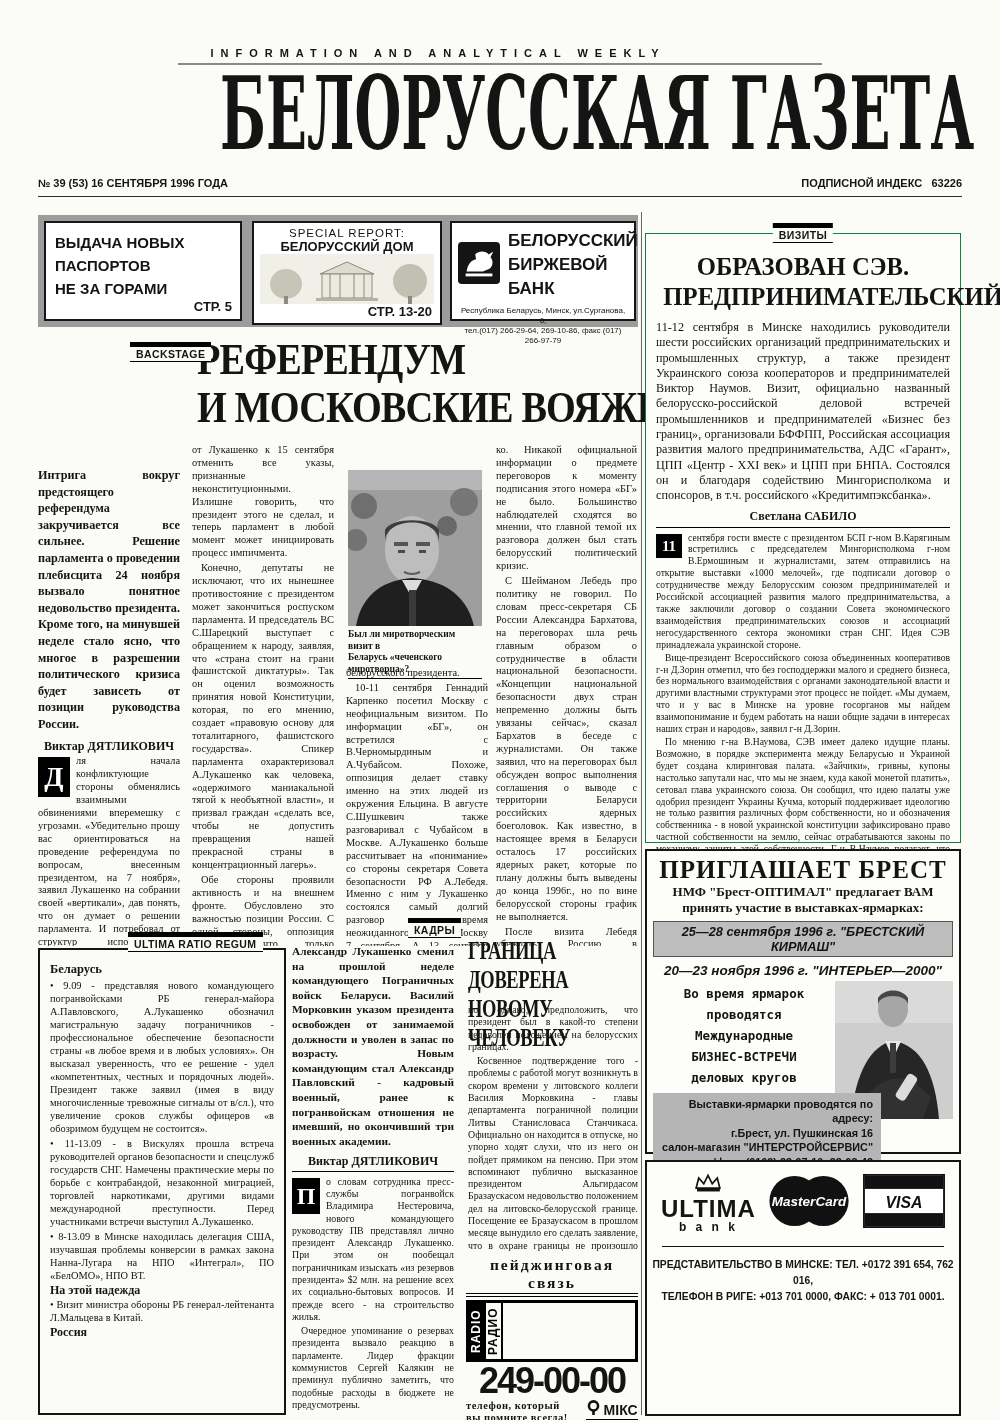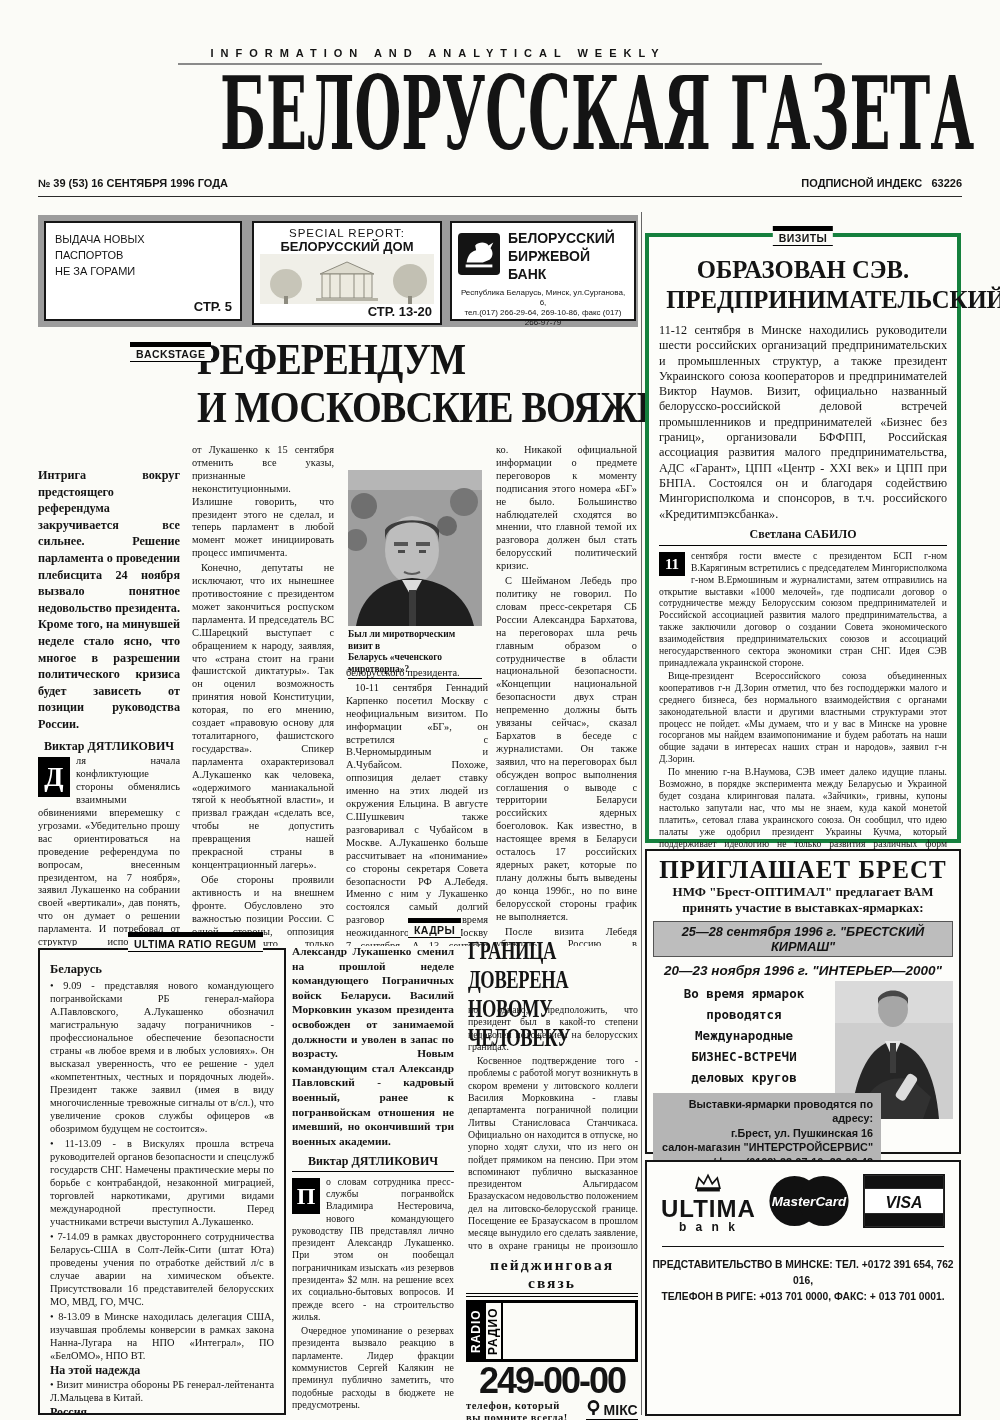--- a/index.html
+++ b/index.html
@@ -63,21 +63,21 @@
       <span>63226</span>
     </span>
   </div>
   <div class="rule" style="top:196px;left:38px;width:924px;height:1px;"></div>
 
   <div class="rule" style="left:641px;top:212px;width:1px;height:1203px;background:#666;"></div>
 
   <div class="abs" style="left:38px;top:215px;width:600px;height:112px;background:#9c9c9c;"></div>
 
   <div class="teaser" style="left:44px;top:221px;width:198px;height:100px;padding:8px 9px;">
-    <div class="sans pre" style="font-size:11px;font-weight:normal;line-height:16px;">ВЫДАЧА НОВЫХ
+    <div class="sans pre" style="font-size:15px;font-weight:bold;line-height:23px;">ВЫДАЧА НОВЫХ
 ПАСПОРТОВ
 НЕ ЗА ГОРАМИ</div>
     <div class="sans" style="position:absolute;right:8px;bottom:5px;font-size:13px;font-weight:bold;">СТР. 5</div>
   </div>
 
   <div class="teaser" style="left:252px;top:221px;width:190px;height:104px;padding:4px 6px;text-align:center;">
     <div class="sans" style="font-size:11.5px;letter-spacing:1px;">SPECIAL REPORT:</div>
     <div class="sans" style="font-size:13px;font-weight:bold;">БЕЛОРУССКИЙ ДОМ</div>
     <span>
       <svg width="174" height="50" viewBox="0 0 174 50">
@@ -100,21 +100,21 @@
 
   <div class="teaser" style="left:450px;top:221px;width:186px;height:100px;padding:6px;">
     <div style="display:flex;align-items:center;gap:8px;">
       <span>
         <svg width="42" height="42" viewBox="0 0 44 44">
           <rect width="44" height="44" rx="4" fill="#141414"></rect>
           <path d="M9 31 C10 23 14 19 19 18 L18 13 C22 9 29 9 32 13 L37 10 L34 16 C37 19 37 25 33 28 L26 31 Z" fill="#fff"></path>
           <rect x="8" y="33" width="28" height="3" fill="#fff"></rect>
         </svg>
       </span>
-      <div class="sans pre" style="font-size:14px;font-weight:bold;line-height:18px;">БЕЛОРУССКИЙ
+      <div class="sans pre" style="font-size:17px;font-weight:bold;line-height:24px;">БЕЛОРУССКИЙ
 БИРЖЕВОЙ
 БАНК</div>
     </div>
     <div class="sans pre" style="margin-top:5px;font-size:8px;text-align:center;line-height:10px;">Республика Беларусь, Минск, ул.Сурганова, 6,
 тел.(017) 266-29-64, 269-10-86, факс (017) 266-97-79</div>
   </div>
 
   <div class="tab" style="left:130px;top:342px;">BACKSTAGE</div>
 
   <div class="mainhead" style="left:197px;top:336px;">РЕФЕРЕНДУМ
@@ -169,21 +169,20 @@
     <p>С Шейманом Лебедь про политику не говорил. По словам пресс-секретаря СБ России Александра Бархатова, на переговорах шла речь главным образом о сотрудничестве в области национальной безопасности. «Концепции национальной безопасности двух стран непременно должны быть увязаны сейчас», сказал Бархатов в беседе с журналистами. Он также заявил, что на переговорах был обсужден вопрос выполнения соглашения о выводе с территории Беларуси российских ядерных боеголовок. Как известно, в настоящее время в Беларуси осталось 17 российских ядерных ракет, которые по плану должны быть выведены до конца 1996г., но по вине белорусской стороны график не выполняется.</p>
     <p>После визита Лебедя убеждать Россию в правильности своих подходов будет С.Шарецкий - по неофициальной информации, он приглашен в Москву российским руководством. И появляется надежда, что Кремль поддержит позицию белорусского парламента, с тем чтобы удержать Лукашенко от чрезвычайщины.</p>
   </div>
 
   <div class="tab" style="left:128px;top:932px;">ULTIMA RATIO REGUM</div>
   <div class="abs" style="left:38px;top:948px;width:248px;height:467px;border:2px solid #141414;padding:12px 10px;overflow:hidden;">
     <div style="font-weight:bold;font-size:12.5px;margin-bottom:2px;">Беларусь</div>
     <div style="font-size:10.4px;line-height:13px;text-align:justify;">
       <p style="margin-bottom:2px;">• 9.09 - представляя нового командующего погранвойсками РБ генерал-майора А.Павловского, А.Лукашенко обозначил магистральную задачу пограничников - профессиональное обеспечение безопасности страны «в любое время и в любых условиях». Он высказал уверенность, что ее решение - удел «компетентных, честных и порядочных людей». Президент также заявил (имея в виду многочисленные тревожные сигналы от в/сл.), что увеличение сроков службы офицеров «в обозримом будущем не состоится».</p>
       <p style="margin-bottom:2px;">• 11-13.09 - в Вискулях прошла встреча руководителей органов безопасности и спецслужб государств СНГ. Намечены практические меры по борьбе с контрабандой, незаконной миграцией, торговлей наркотиками, другими видами международной преступности. Перед участниками встречи выступил А.Лукашенко.</p>
-      <p style="margin-bottom:2px;">• 7-14.09 в рамках двустороннего сотрудничества Беларусь-США в Солт-Лейк-Сити (штат Юта) проведены учения по отработке действий л/с в случае аварии на химическом объекте. Присутствовали 16 представителей белорусских МО, МВД, ГО, МЧС.</p>
       <p style="margin-bottom:2px;">• 8-13.09 в Минске находилась делегация США, изучавшая проблемы конверсии в рамках закона Нанна-Лугара на НПО «Интеграл», ПО «БелОМО», НПО ВТ.</p>
       <div style="font-weight:bold;font-size:12px;margin:2px 0 1px;">На этой надежда</div>
       <p style="margin-bottom:2px;">• Визит министра обороны РБ генерал-лейтенанта Л.Мальцева в Китай.</p>
       <div style="font-weight:bold;font-size:12px;margin:2px 0 1px;">Россия</div>
 
     </div>
   </div>
 
   <div class="tab" style="left:408px;top:918px;">КАДРЫ</div>
   <div class="abs pre" style="left:468px;top:936px;width:230px;font-weight:bold;font-size:25px;line-height:29px;
@@ -220,21 +219,21 @@
           <svg width="13" height="15" viewBox="0 0 20 23">
               <circle cx="10" cy="9" r="7" fill="none" stroke="#111" stroke-width="4"></circle>
               <line x1="10" y1="15" x2="10" y2="23" stroke="#111" stroke-width="4"></line>
             </svg>
         </span><span class="sans" style="font-weight:900;font-size:14px;">МІКС</span>
         <div class="sans" style="font-size:7.5px;letter-spacing:2px;font-weight:bold;border-top:3px solid #000;">COMPANY</div>
       </div>
     </div>
   </div>
 
-  <div class="rbox" style="left:645px;top:233px;width:316px;height:610px;border:4px solid #15803d;padding:6px 10px;">
+  <div class="rbox" style="left:645px;top:233px;width:316px;height:610px;border:1px solid #15803d;padding:6px 10px;">
     <div class="tab" style="left:50%;top:0;transform:translate(-50%,-55%);">ВИЗИТЫ</div>
     <div class="pre" style="margin-top:12px;text-align:center;font-weight:bold;font-size:26px;line-height:30px;transform:scaleX(0.95);transform-origin:center top;">ОБРАЗОВАН СЭВ.
 ПРЕДПРИНИМАТЕЛЬСКИЙ</div>
     <p style="margin-top:8px;font-size:12.2px;line-height:15.3px;text-align:justify;">11-12 сентября в Минске находились руководители шести российских организаций предпринимательских и промышленных структур, а также президент Украинского союза кооператоров и предпринимателей Виктор Наумов. Визит, официально названный белорусско-российской деловой встречей промышленников и предпринимателей «Бизнес без границ», организовали БФФПП, Российская ассоциация развития малого предпринимательства, АДС «Гарант», ЦПП «Центр - XXI век» и ЦПП при БНПА. Состоялся он и благодаря содействию Мингорисполкома и спонсоров, в т.ч. российского «Кредитимпэксбанка».</p>
     <div class="byline rule-under">Светлана САБИЛО</div>
     <div style="font-size:9.6px;line-height:11.9px;text-align:justify;height:346px;overflow:hidden;">
       <p>
         <span class="dropcap" style="width:26px;height:24px;font-size:15px;line-height:24px;">11</span><span>сентября гости вместе с президентом БСП г-ном В.Карягиным встретились с председателем Мингорисполкома г-ном В.Ермошиным и журналистами, затем отправились на открытие выставки «1000 мелочей», где подписали договор о сотрудничестве между Белорусским союзом предпринимателей и Российской ассоциацией развития малого предпринимательства, а также заключили договор о создании Совета экономического взаимодействия предпринимательских союзов и ассоциаций негосударственного сектора экономики стран СНГ. Идея СЭВ принадлежала украинской стороне.</span>
       </p>
       <p style="text-indent:9px;margin-top:1px;">Вице-президент Всероссийского союза объединенных кооперативов г-н Д.Зорин отметил, что без господдержки малого и среднего бизнеса, без нормального взаимодействия с органами законодательной власти и другими властными структурами этот процесс не пойдет. «Мы думаем, что и у вас в Минске на уровне госорганов мы найдем взаимопонимание и будем работать на наши общие задачи в интересах наших стран и народов», заявил г-н Д.Зорин.</p>

